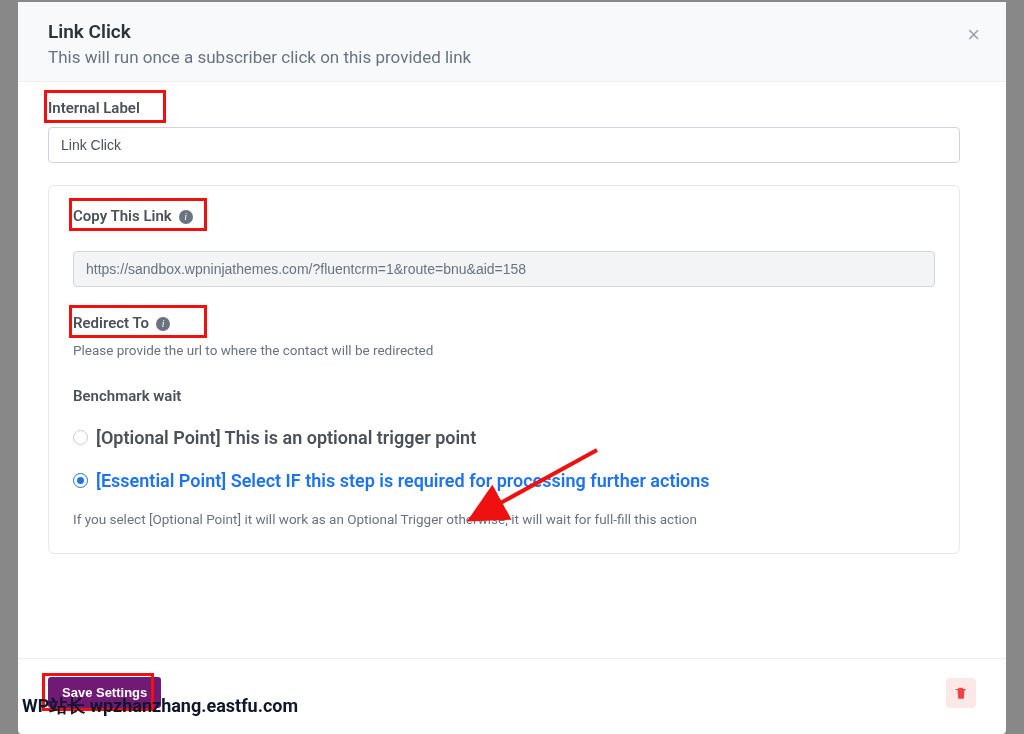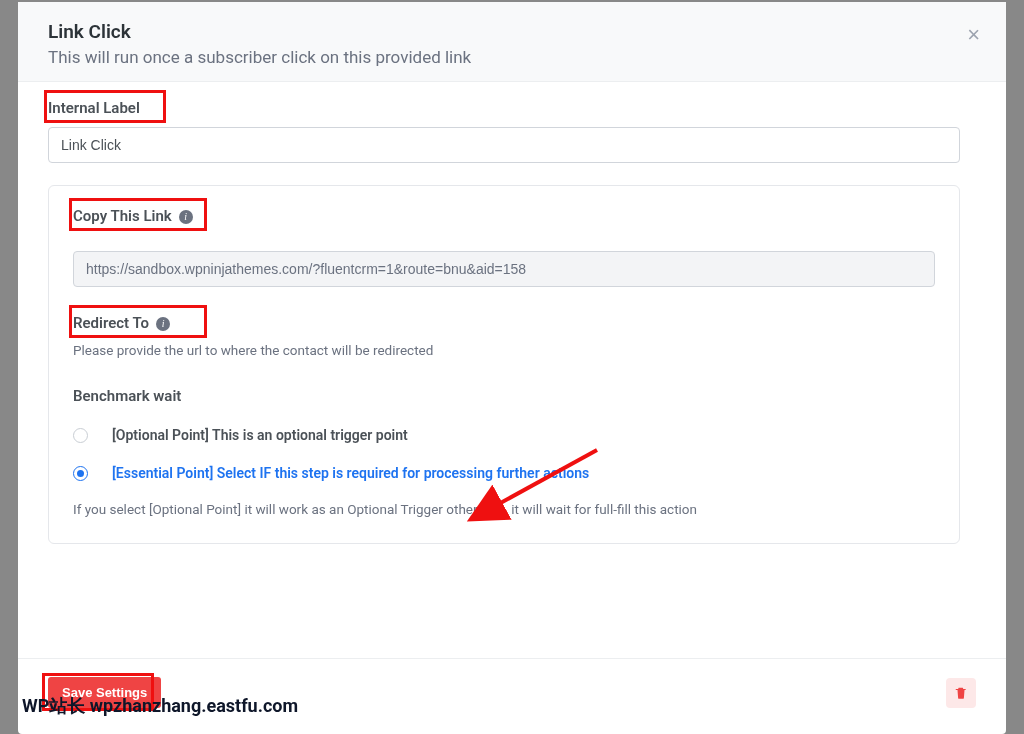--- a/index.html
+++ b/index.html
@@ -109,22 +109,22 @@
   .radios {
     display: flex;
     flex-wrap: wrap;
     align-items: center;
     gap: 22px;
     margin-top: 12px;
   }
   .radio-item {
     display: flex;
     align-items: center;
-    gap: 24px;
-    font-size: 14px;
+    gap: 8px;
+    font-size: 18px;
     cursor: pointer;
   }
   .radio-dot {
     width: 15px;
     height: 15px;
     border-radius: 50%;
     border: 1px solid #c9ced4;
     display: inline-flex;
     align-items: center;
     justify-content: center;
@@ -149,21 +149,21 @@
   }
   .modal-footer {
     border-top: 1px solid #eceef0;
     padding: 18px 30px 26px 30px;
     display: flex;
     align-items: center;
     justify-content: space-between;
     position: relative;
   }
   .save-btn {
-    background: #ef4444;
+    background: #701a75;
     color: #fff;
     border: none;
     padding: 8px 14px;
     font-size: 13px;
     font-weight: 600;
     border-radius: 3px;
     cursor: pointer;
   }
   .delete-btn {
     width: 30px;

